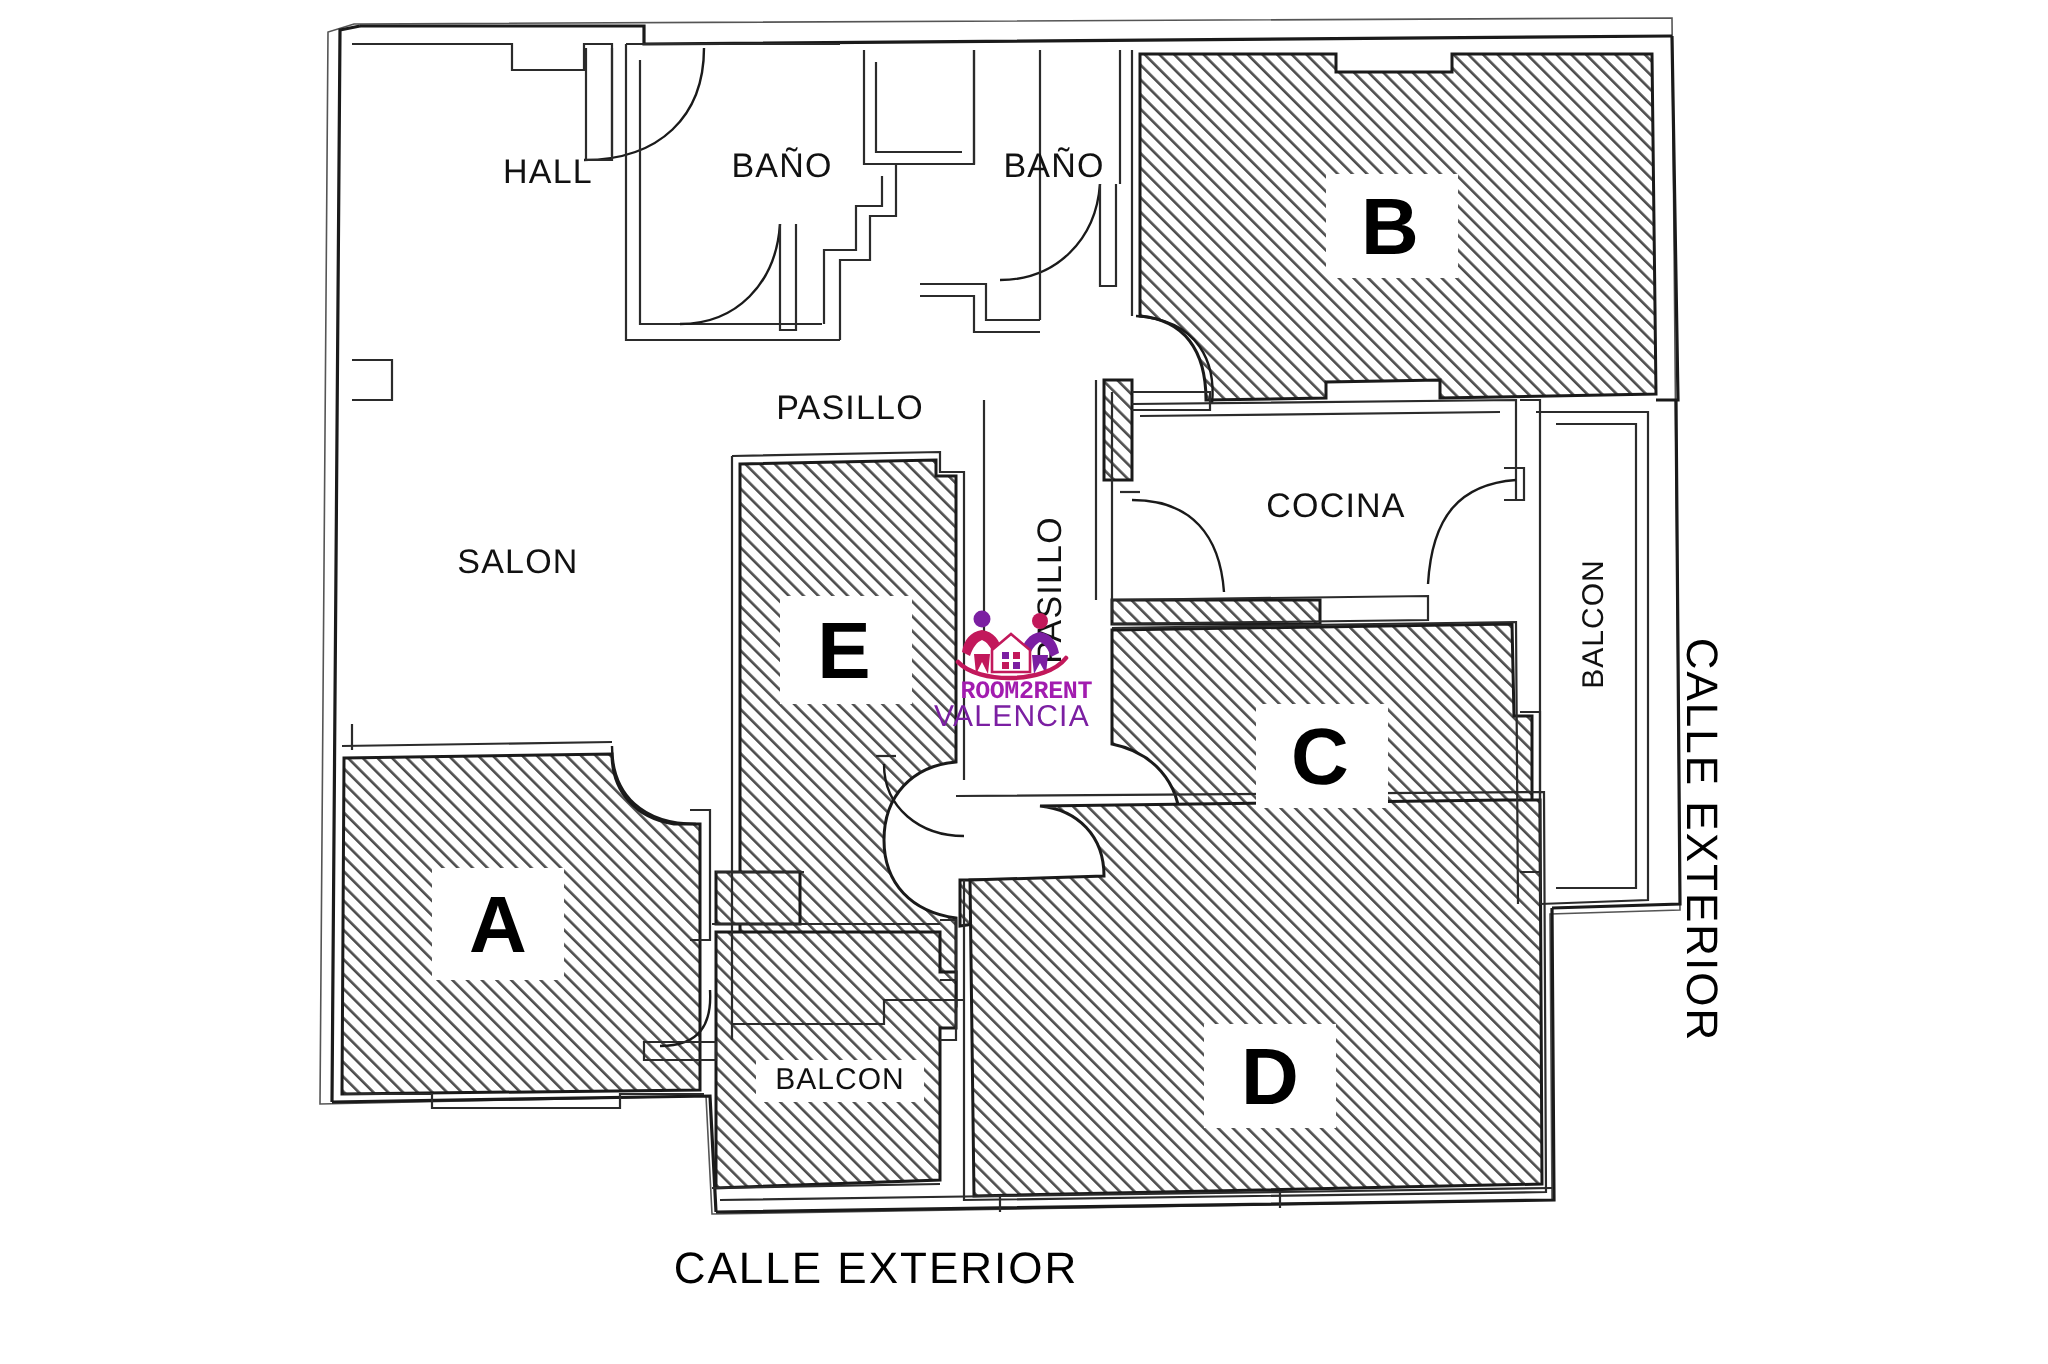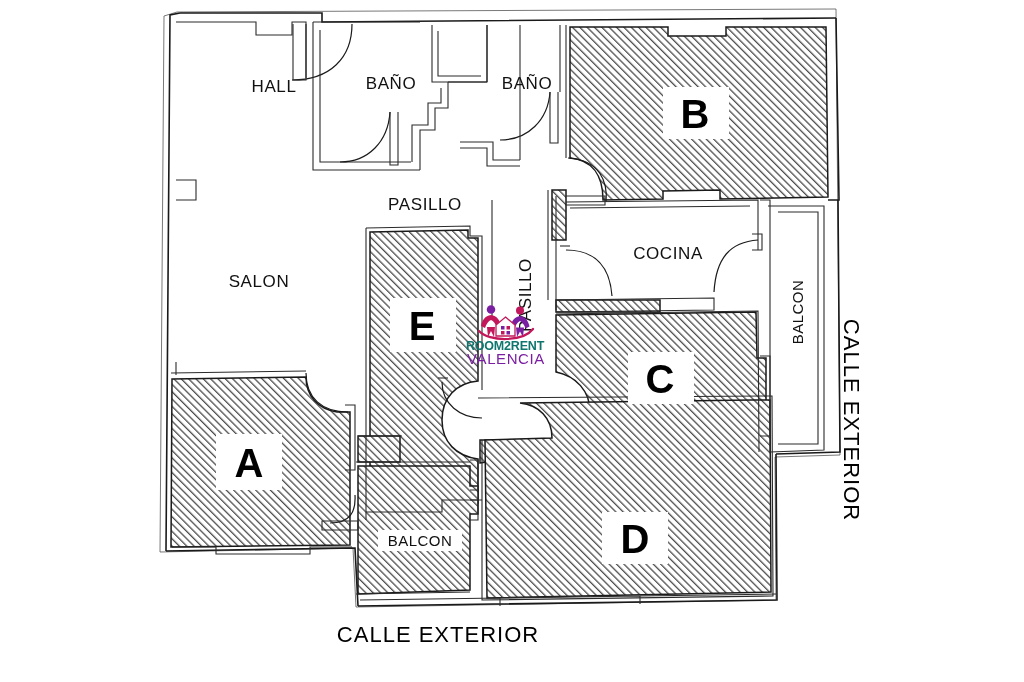--- a/index.html
+++ b/index.html
@@ -80,25 +80,25 @@
     height: 76px;
     pointer-events: none;
   }
   #logo .logo-mark {
     display: block;
     width: 60px;
     height: 38px;
     margin: 0 auto;
   }
   #logo .logo-word {
-    text-align: left;
-    font-family: Liberation Sans, sans-serif;
+    text-align: right;
+    font-family: Liberation Mono, monospace;
     font-size: 12.5px;
     font-weight: 700;
-    color: #0f766e;
+    color: #a21caf;
     letter-spacing: -0.2px;
     line-height: 13px;
     margin-top: -1px;
   }
   #logo .logo-sub {
     text-align: center;
     font-family: "Liberation Sans", sans-serif;
     font-size: 15px;
     font-weight: 400;
     color: #7b1fa2;

